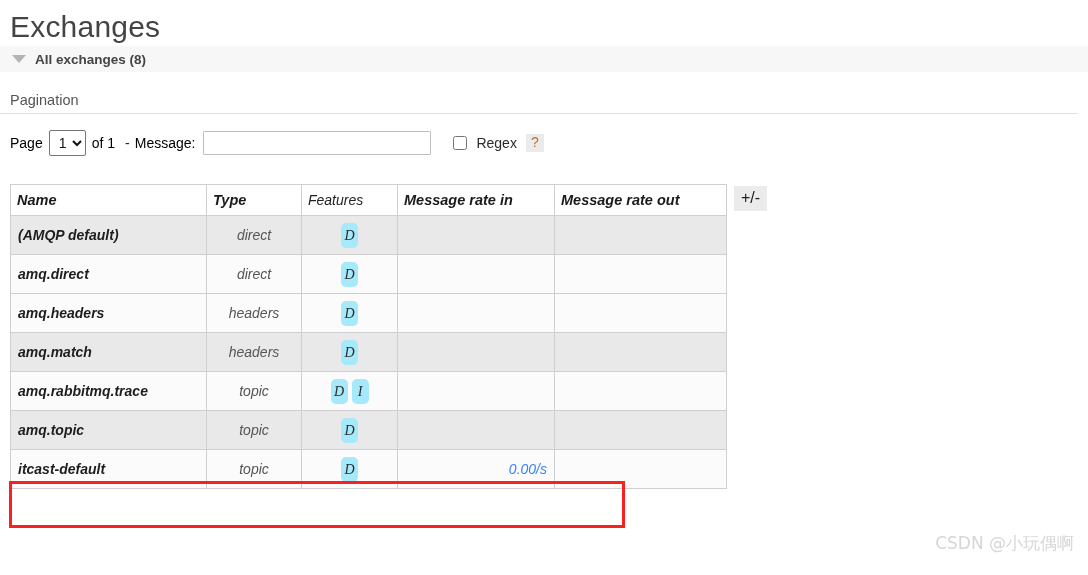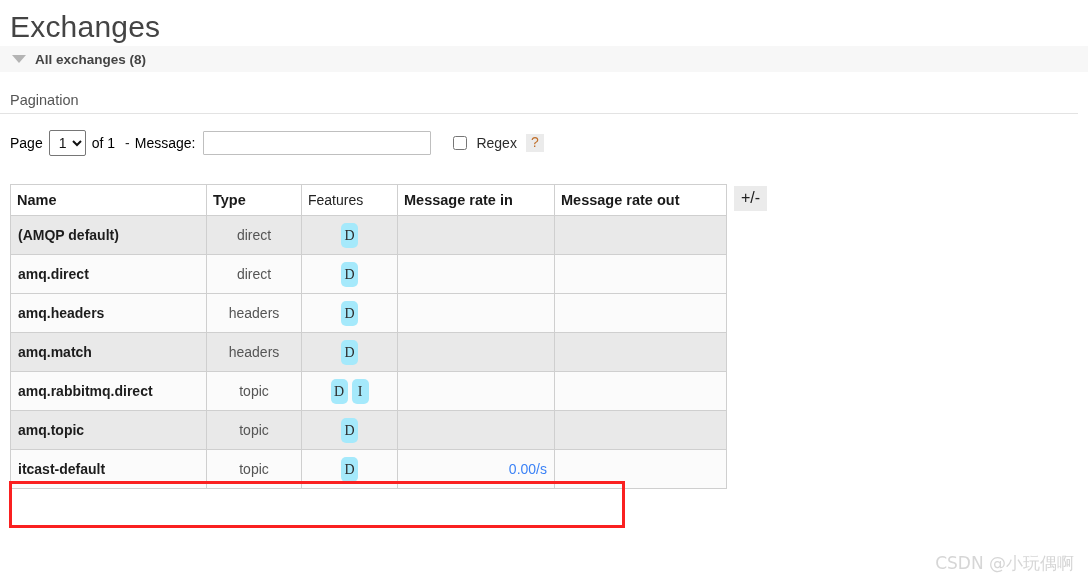--- a/index.html
+++ b/index.html
@@ -127,20 +127,21 @@
     margin-top: 28px;
     padding-left: 10px;
     display: flex;
     align-items: flex-start;
   }
   table.exch {
     border-collapse: collapse;
     table-layout: fixed;
     width: 716px;
     background: #ffffff;
+    font-style: italic;
   }
   table.exch th,
   table.exch td {
     border: 1px solid #cfcfcf;
     padding: 0;
     height: 38px;
     vertical-align: middle;
     font-size: 14px;
   }
   table.exch thead th {
@@ -212,21 +213,21 @@
     position: absolute;
     border: 3px solid #fa2020;
     box-sizing: border-box;
     pointer-events: none;
   }
 
   
   #watermark {
     position: absolute;
     right: 14px;
-    bottom: 0;
+    bottom: 20px;
     color: #d6d6d6;
     font-size: 17px;
     font-family: "DejaVu Sans", sans-serif;
     white-space: nowrap;
   }
 </style>
 </head>
 <body>
 
 <h1 id="page-title">Exchanges</h1>
@@ -296,21 +297,21 @@
           <td class="c-rate-out"></td>
         </tr>
         <tr class="odd">
           <td class="c-name">amq.match</td>
           <td class="c-type">headers</td>
           <td class="c-features"><span class="badge">D</span></td>
           <td class="c-rate-in"></td>
           <td class="c-rate-out"></td>
         </tr>
         <tr class="even">
-          <td class="c-name">amq.rabbitmq.direct</td>
+          <td class="c-name">amq.rabbitmq.trace</td>
           <td class="c-type">topic</td>
           <td class="c-features"><span class="badge">D</span><span class="badge">I</span></td>
           <td class="c-rate-in"></td>
           <td class="c-rate-out"></td>
         </tr>
         <tr class="odd">
           <td class="c-name">amq.topic</td>
           <td class="c-type">topic</td>
           <td class="c-features"><span class="badge">D</span></td>
           <td class="c-rate-in"></td>

